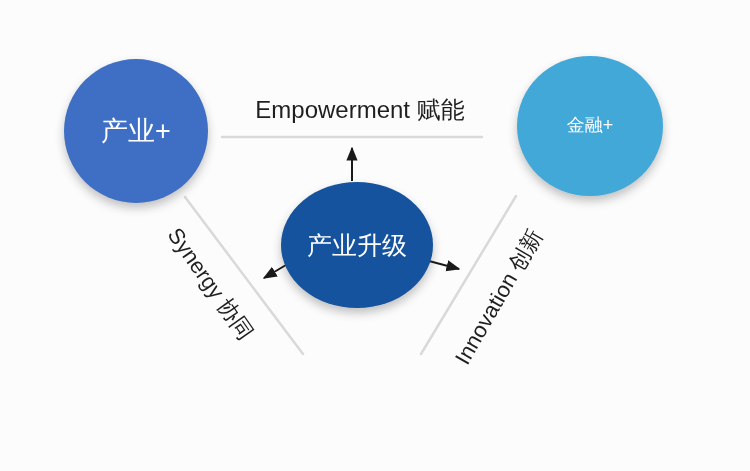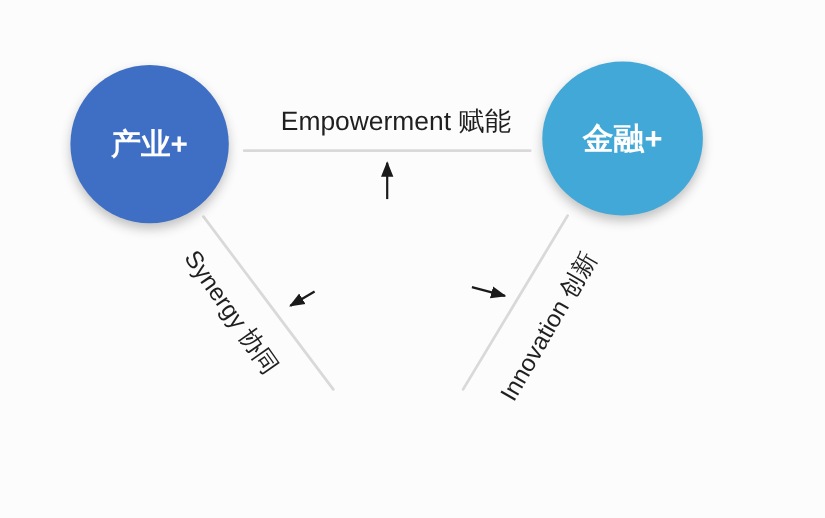--- a/index.html
+++ b/index.html
@@ -30,27 +30,27 @@
     stroke-linecap: butt;
   }
   .node {
     position: absolute;
     border-radius: 50%;
     display: flex;
     flex-direction: column;
     align-items: center;
     justify-content: center;
     color: #ffffff;
-    font-weight: 700;
+    font-weight: 400;
     text-align: center;
     box-shadow: 0 5px 10px rgba(40,40,40,0.28);
     line-height: 1.2;
   }
   .node-industry { left: 64px;  top: 59px;  width: 144px; height: 144px; font-size: 27px; }
-  .node-finance  { left: 493px; top: 56px;  width: 146px; height: 140px; font-size: 28px; }
+  .node-finance  { left: 517px; top: 56px;  width: 146px; height: 140px; font-size: 18px; }
   .node-upgrade  { left: 281px; top: 182px; width: 152px; height: 126px; font-size: 25px; }
   .node-internet { left: 277px; top: 352px; width: 158px; height: 116px; font-size: 27px; }
   .edge-label {
     position: absolute;
     color: #1f1f1f;
     white-space: nowrap;
     font-size: 24px;
     font-weight: 400;
   }
   .label-top {
@@ -90,20 +90,23 @@
   </svg>
 
   <div class="node node-industry" style="background-color: rgb(62, 111, 196);">
     <span>产业+</span>
   </div>
 
   <div class="node node-finance" style="background-color: rgb(65, 168, 216);">
     <span>金融+</span>
   </div>
 
+  <div class="node node-upgrade" style="background-color: rgb(21, 83, 158);">
+    <span>产业升级</span>
+  </div>
 
 
   <div class="edge-label label-top">Empowerment 赋能</div>
 
   <div class="edge-label label-left">Synergy 协同</div>
 
   <div class="edge-label label-right">Innovation 创新</div>
 
 </div>
 

